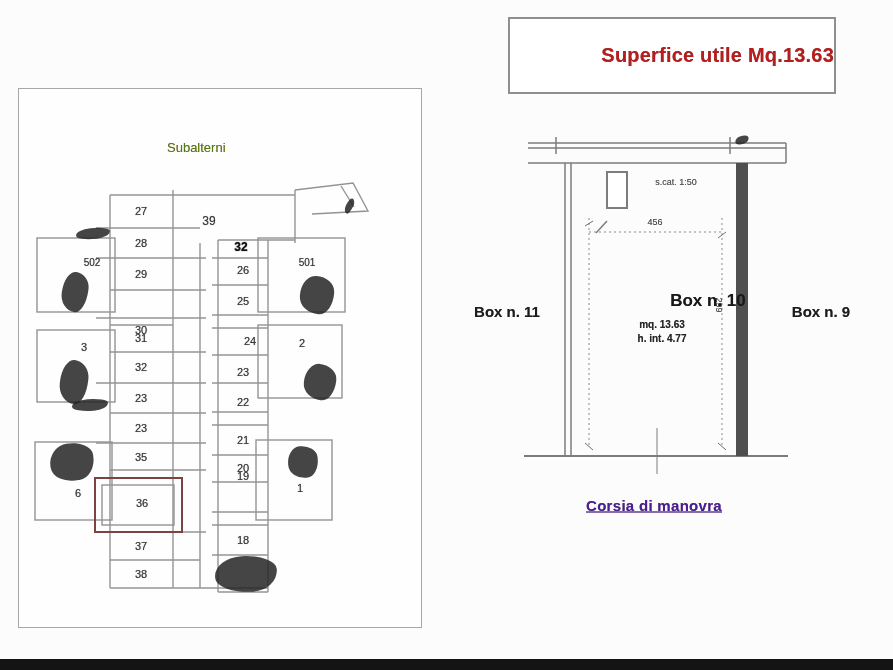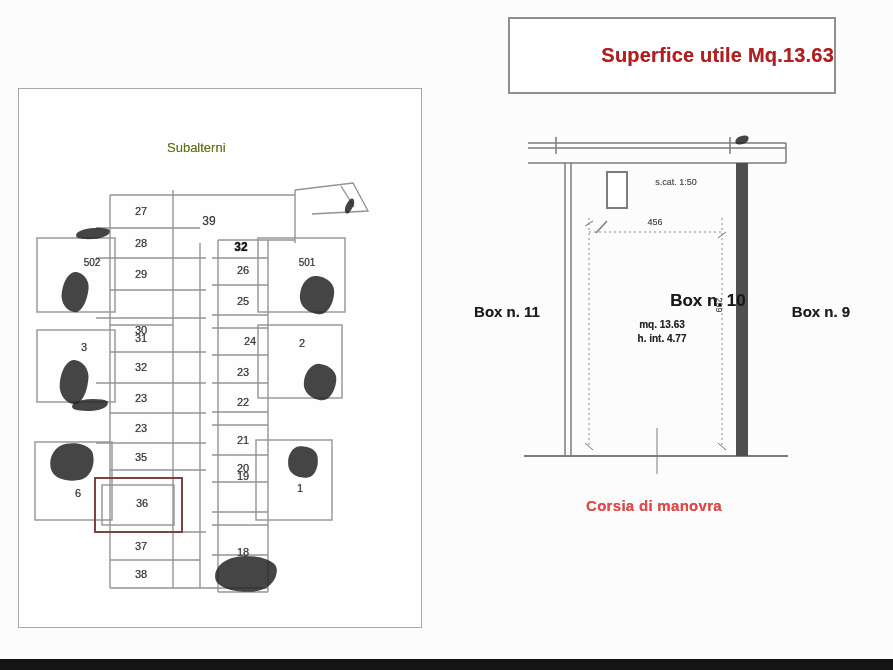--- a/index.html
+++ b/index.html
@@ -35,21 +35,21 @@
 
   
   .d-lbl{position:absolute;transform:translate(-50%,-50%);white-space:nowrap;
     color:#2a2a2a;text-shadow:0 0 .6px rgba(50,50,50,.6);}
   .small{font-size:9px;color:#555;}
   .dim{font-size:9px;color:#4e4e4e;}
   .rot{transform:translate(-50%,-50%) rotate(90deg);}
   .box-title{font-size:17px;font-weight:bold;color:#181818;}
   .box-sub{font-size:10px;font-weight:bold;color:#262626;}
   .side-label{font-size:15px;font-weight:bold;color:#1c1c1c;text-align:right;}
-  .corsia{font-size:15px;font-weight:bold;color:#ef4444;letter-spacing:.3px;}
+  .corsia{font-size:15px;font-weight:bold;color:#4c1d95;letter-spacing:.3px;text-decoration:underline;}
 
   #bottom-bar{position:absolute;left:0;top:659px;width:893px;height:11px;background:#141414;}
 </style>
 </head>
 <body>
 
 <div id="page">
 
   <div id="info-box">
     <div class="info-line">Superfice utile Mq.13.63</div>
@@ -150,21 +150,21 @@
       <span class="lbl" style="left: 141px; top: 546px;">37</span>
       <span class="lbl" style="left: 141px; top: 574px;">38</span>
       <span class="lbl" style="left: 243px; top: 270px;">26</span>
       <span class="lbl" style="left: 243px; top: 301px;">25</span>
       <span class="lbl" style="left: 250px; top: 341px;">24</span>
       <span class="lbl" style="left: 243px; top: 372px;">23</span>
       <span class="lbl" style="left: 243px; top: 402px;">22</span>
       <span class="lbl" style="left: 243px; top: 440px;">21</span>
       <span class="lbl" style="left: 243px; top: 468px;">20</span>
       <span class="lbl" style="left: 243px; top: 476px;">19</span>
-      <span class="lbl" style="left: 243px; top: 540px; margin-top: 12px;">18</span>
+      <span class="lbl" style="left: 243px; top: 540px;">18</span>
       <span class="lbl" style="left: 209px; top: 221px; font-size: 12px;">39</span>
       <span class="lbl b" style="left: 241px; top: 247px; font-size: 12px;">32</span>
       <span class="lbl" style="left: 92px; top: 262px; font-size: 10px;">502</span>
       <span class="lbl" style="left: 84px; top: 347px;">3</span>
       <span class="lbl" style="left: 78px; top: 493px;">6</span>
       <span class="lbl" style="left: 307px; top: 262px; font-size: 10px;">501</span>
       <span class="lbl" style="left: 302px; top: 343px;">2</span>
       <span class="lbl" style="left: 300px; top: 488px;">1</span>
     </div>
 

